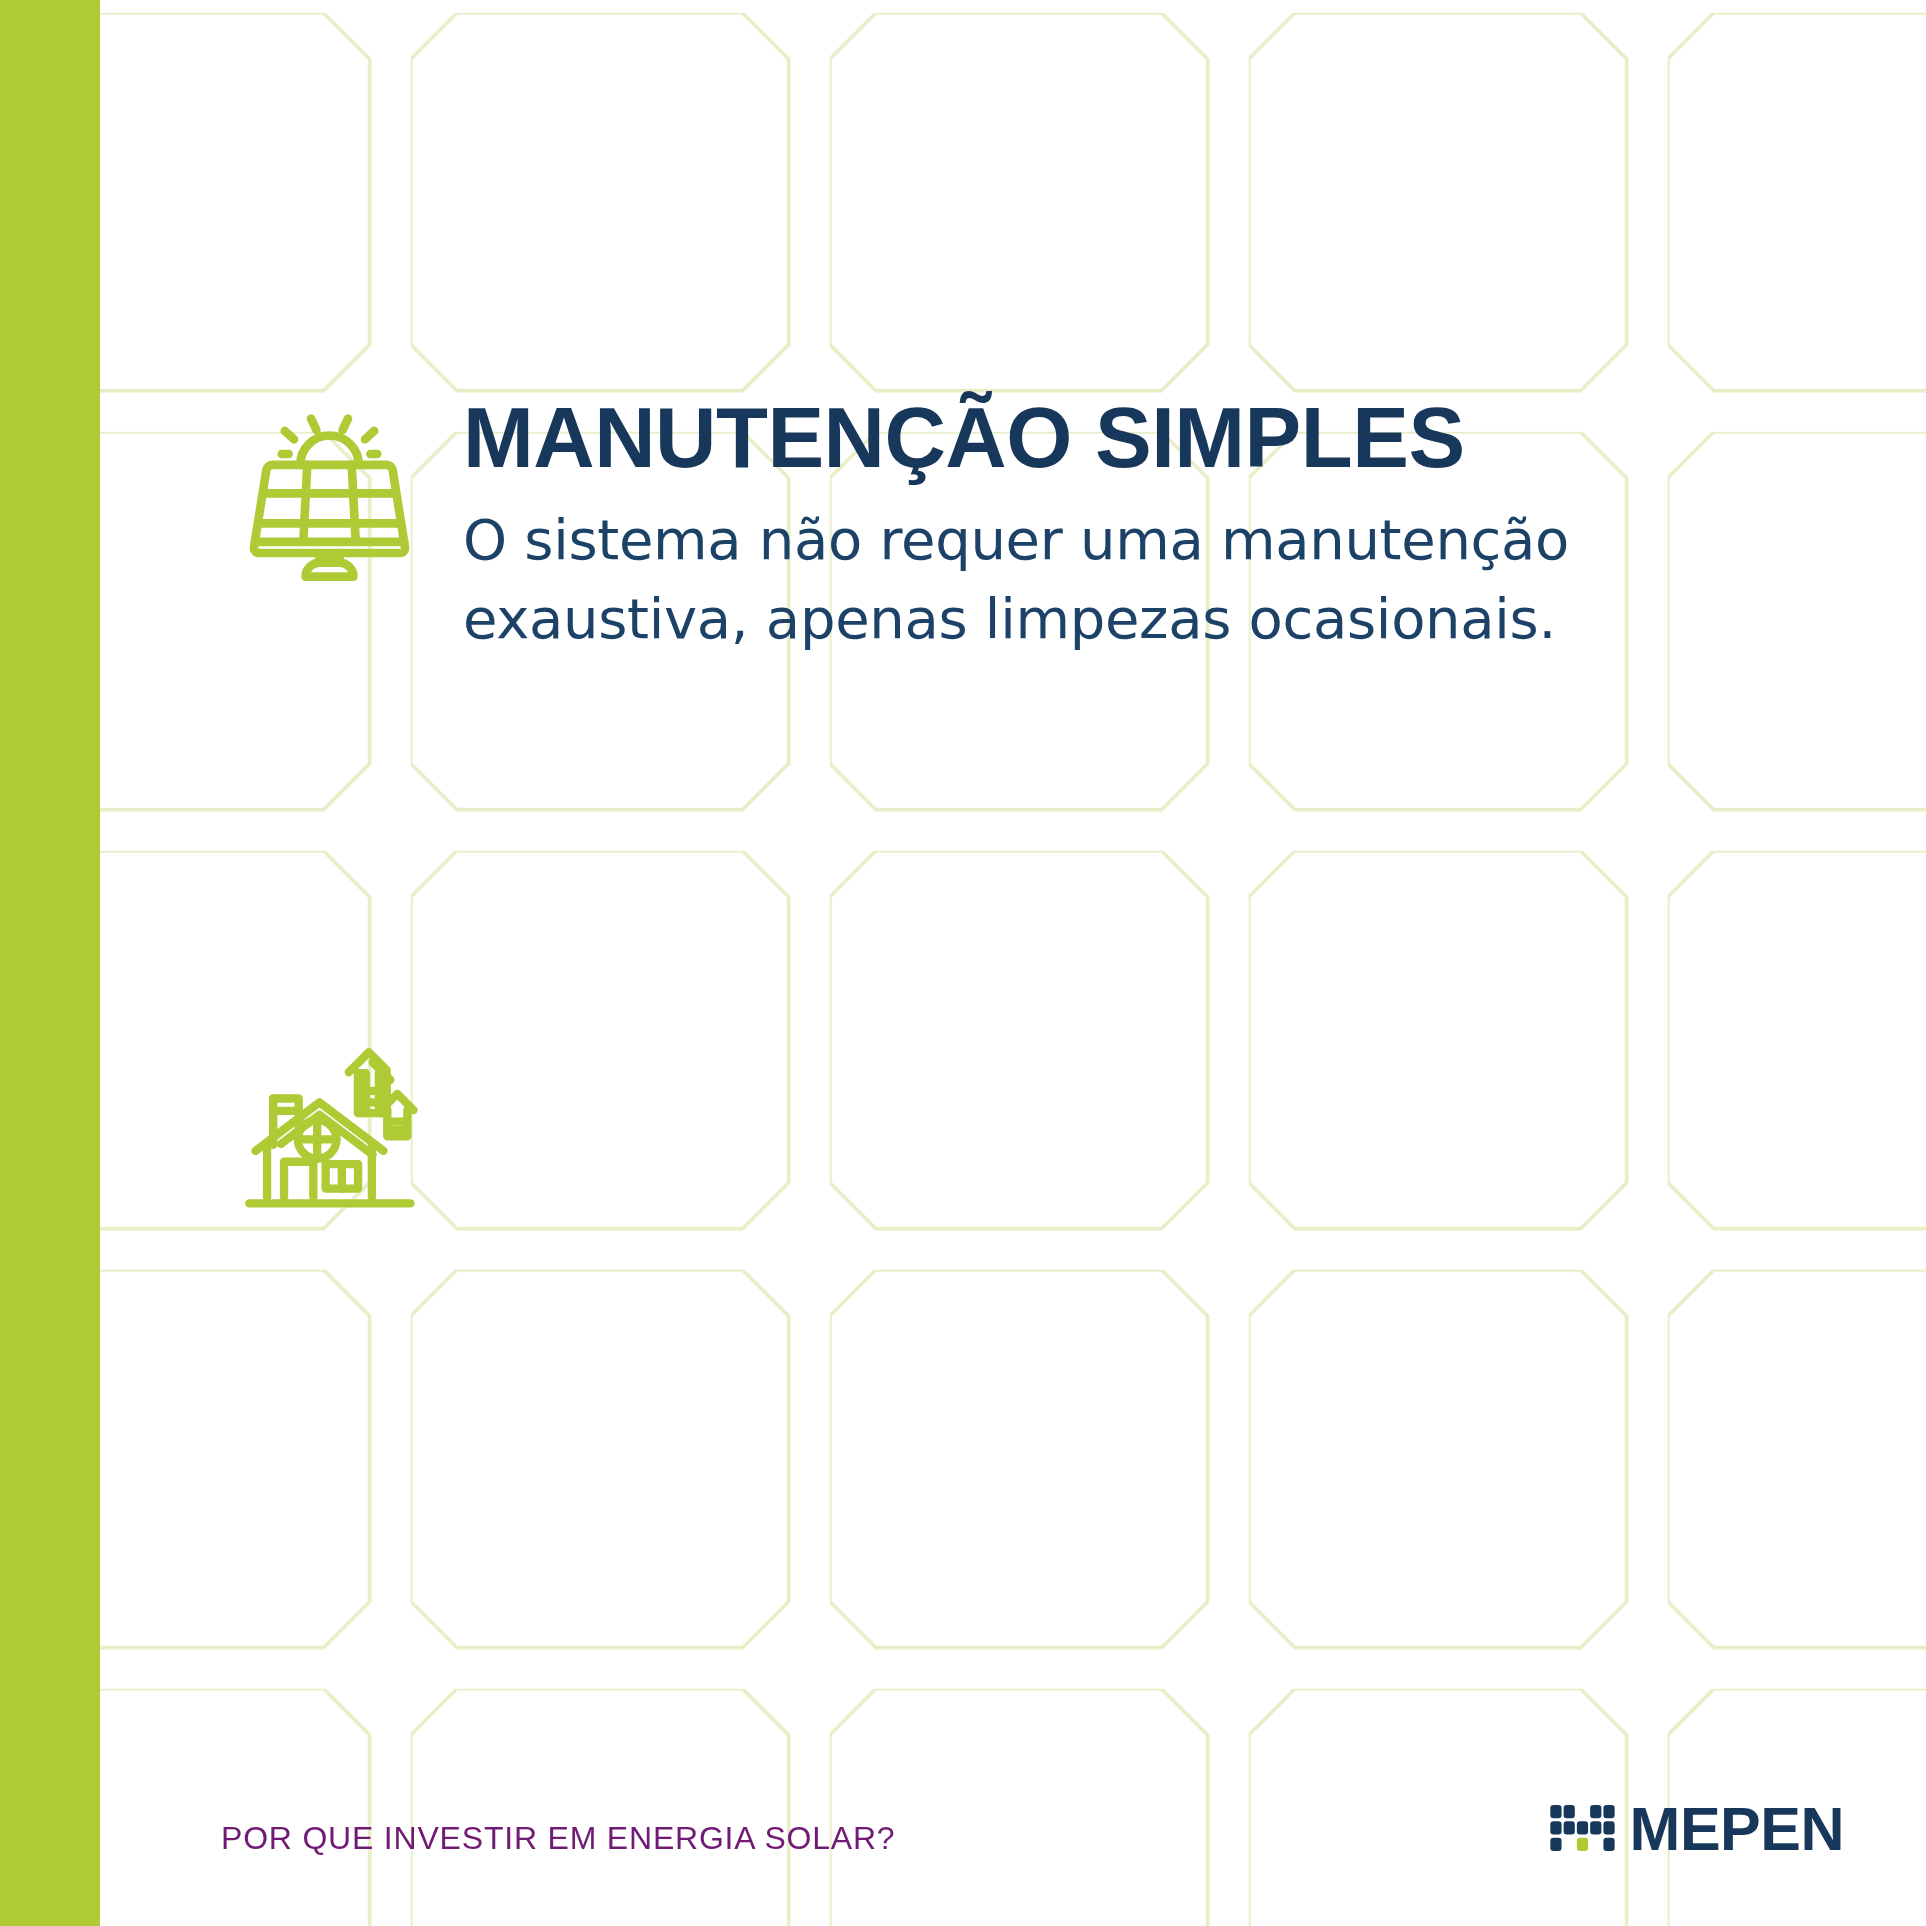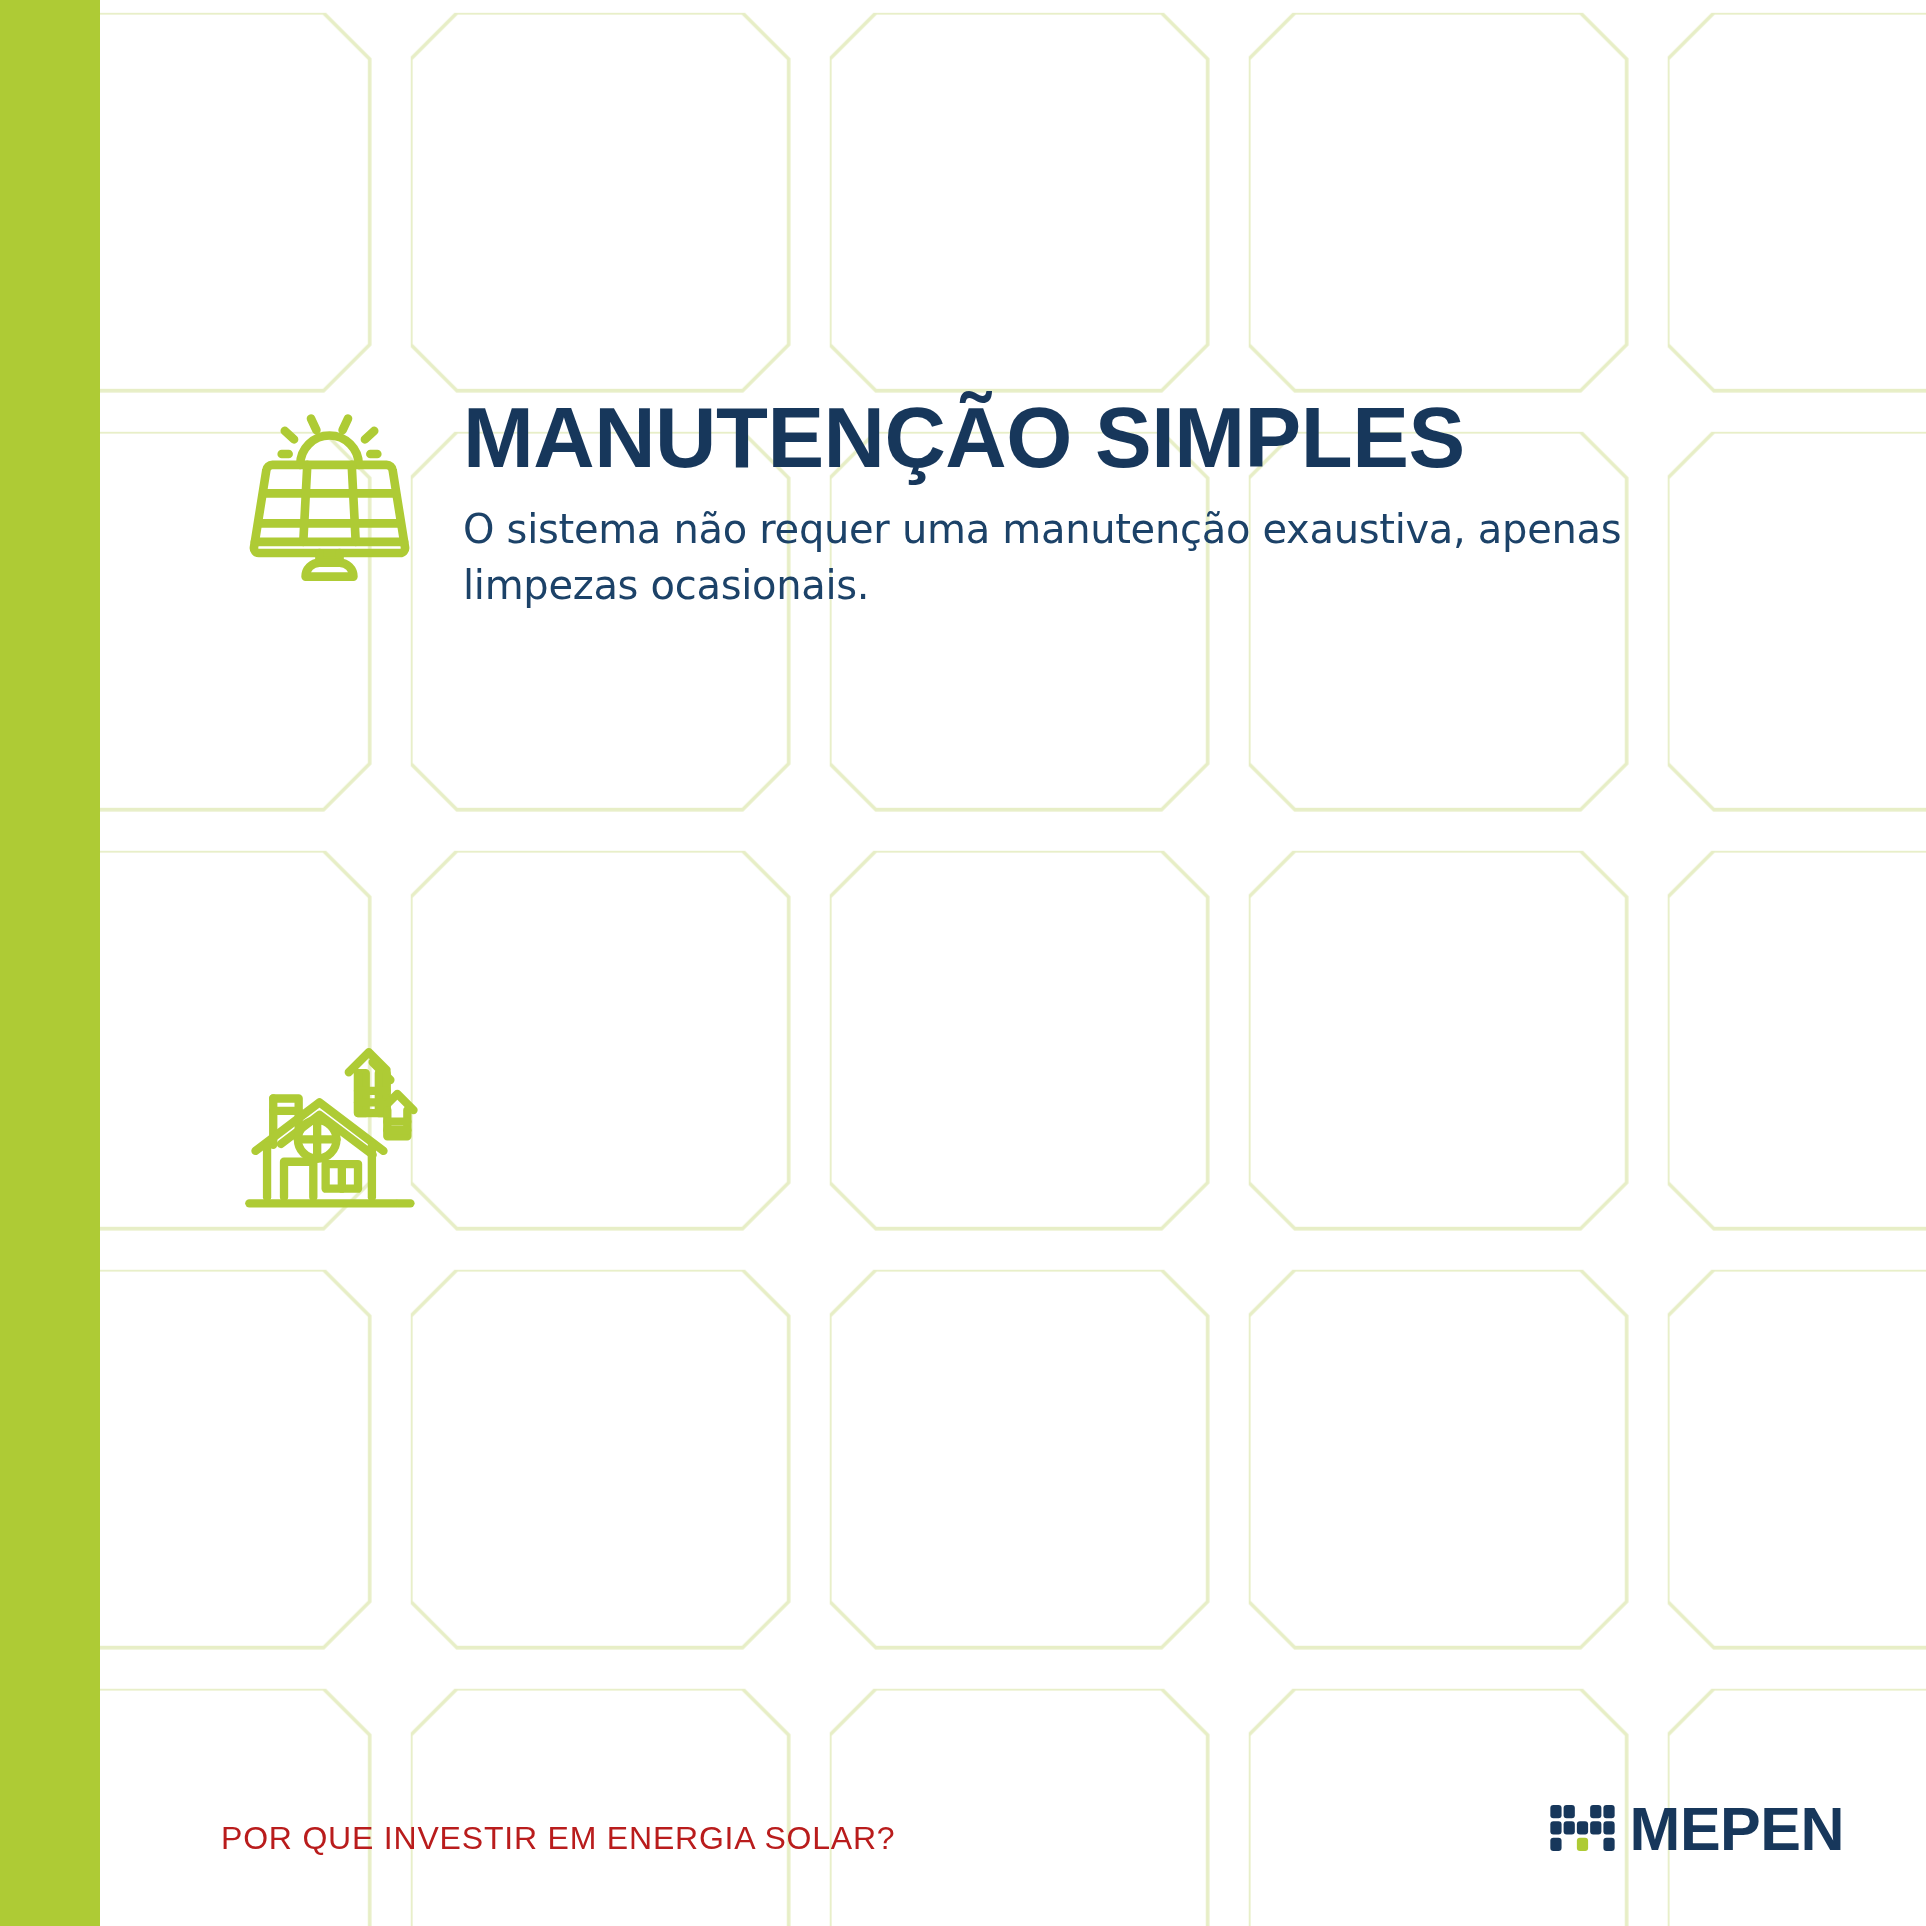--- a/index.html
+++ b/index.html
@@ -82,21 +82,21 @@
     line-height: 1.07;
     letter-spacing: -0.5px;
     color: #17375B;
   }
   #block-valuation .feature-heading { max-width: 1048px; }
 
   .feature-body {
     margin: 17.5px 0 0 0;
     font-family: "DejaVu Sans", sans-serif;
     font-weight: normal;
-    font-size: 40px;
+    font-size: 56px;
     line-height: 1.40;
     letter-spacing: -0.3px;
     color: #1C4268;
   }
   #block-valuation .feature-body { margin-top: 29px; }
   .feature-body b { font-weight: bold; }
 
   
   #footer {
     position: absolute;
@@ -106,21 +106,21 @@
     height: 67px;
     z-index: 4;
   }
   #footer-caption {
     position: absolute;
     left: 0;
     bottom: 3.1px;
     font-family: "Liberation Sans", sans-serif;
     font-size: 32px;
     letter-spacing: 0.8px;
-    color: #b91c1c;
+    color: #701a75;
     white-space: nowrap;
     text-align: center;
   }
   #brand-logo {
     position: absolute;
     right: 0;
     bottom: 0;
     display: flex;
     align-items: center;
   }

